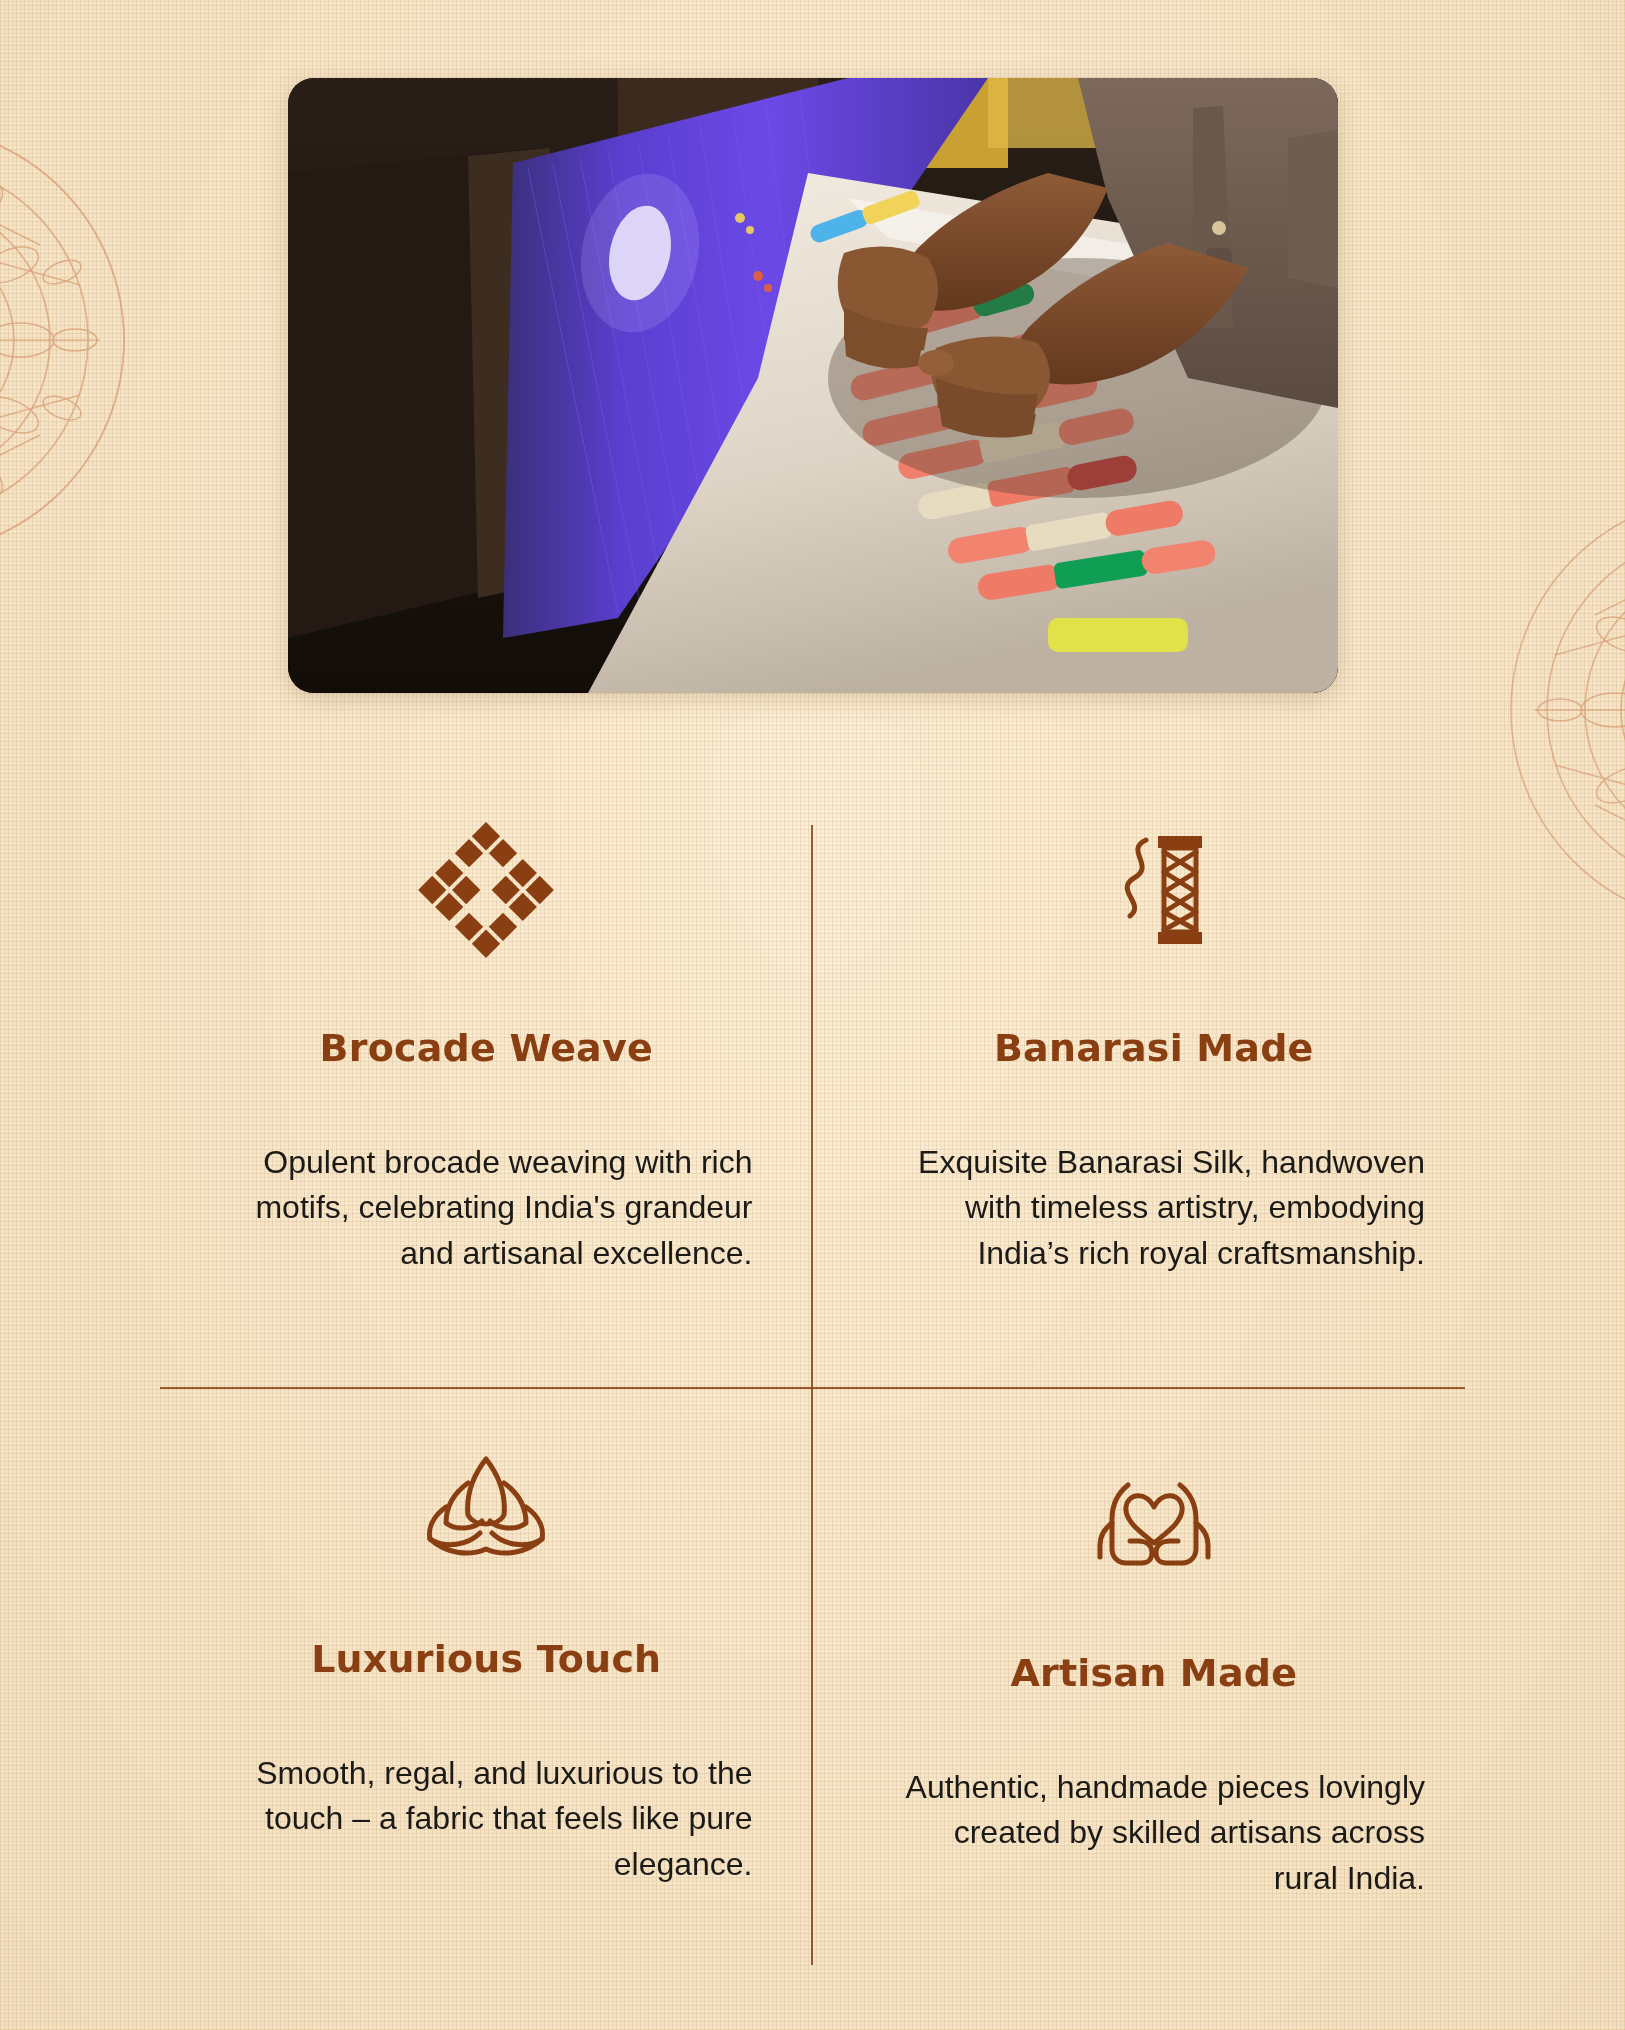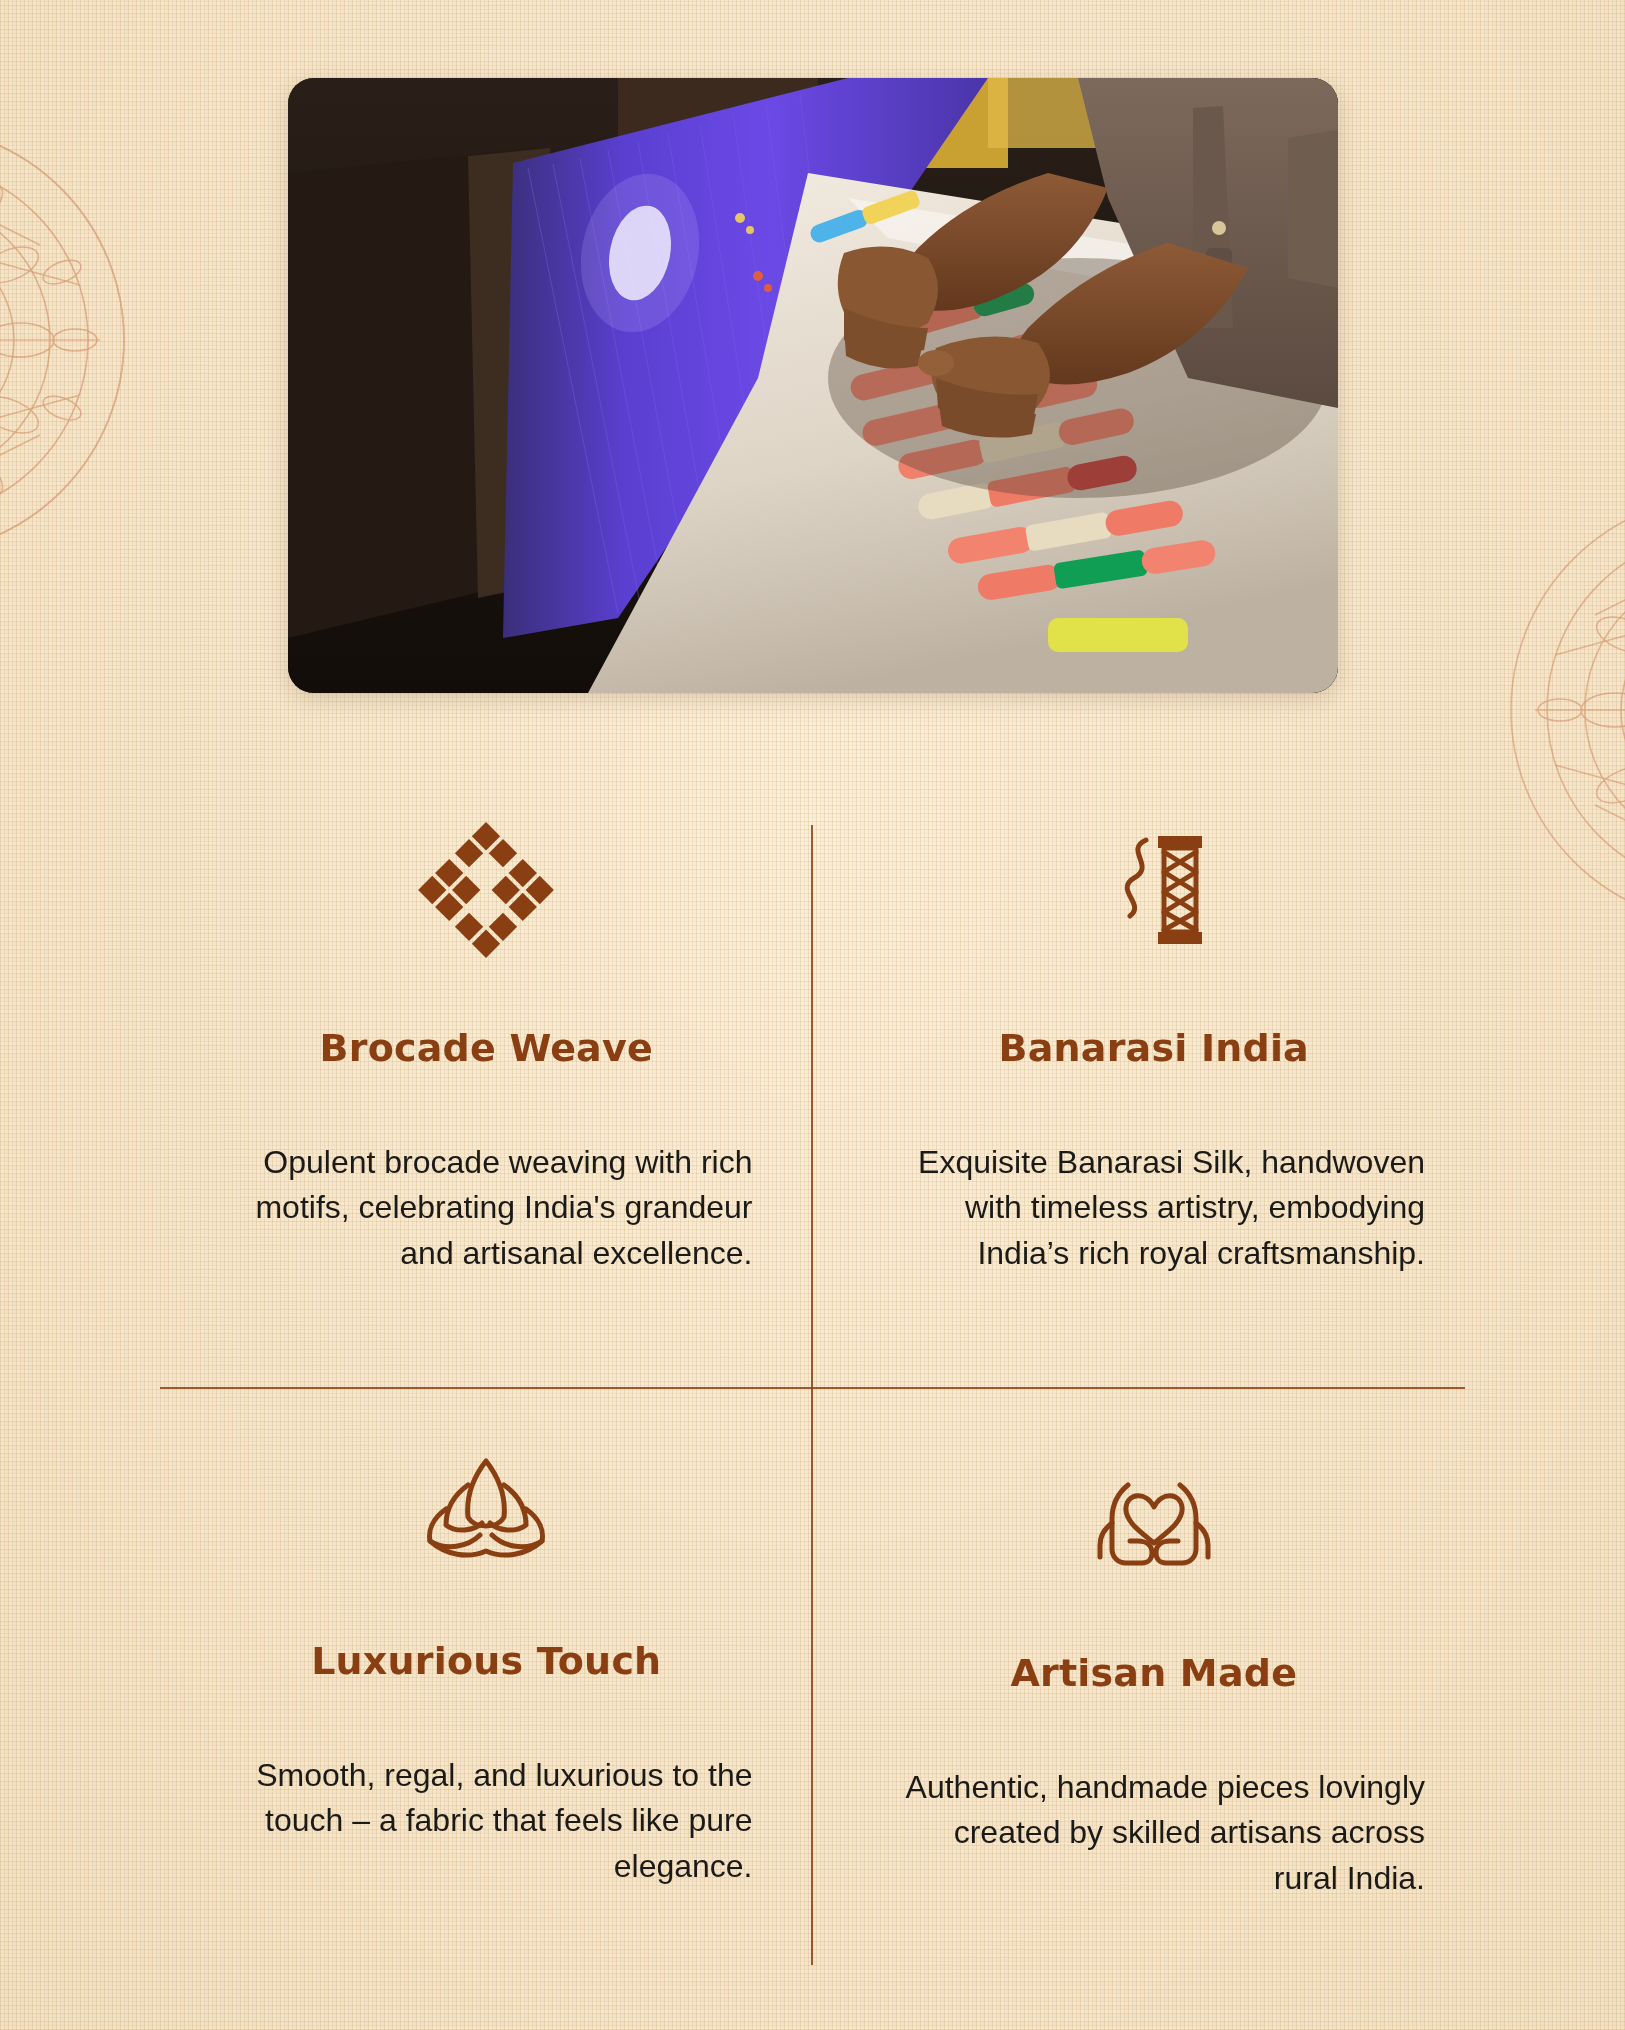--- a/index.html
+++ b/index.html
@@ -116,21 +116,21 @@
 
   .cell {
     display: flex;
     flex-direction: column;
     align-items: center;
     justify-content: flex-start;
     padding: 10px 60px 0 60px;
     gap: 44px;
   }
   .cell-tr { padding-left: 70px; padding-right: 40px; }
-  .cell-bl { padding-top: 24px; margin-top: 14px; }
+  .cell-bl { padding-top: 36px; }
   .cell-br { padding-top: 50px; padding-left: 70px; padding-right: 40px; }
 
   .feature-icon {
     width: 140px;
     height: 140px;
     display: flex;
     align-items: center;
     justify-content: center;
     margin-bottom: 22px;
   }
@@ -414,21 +414,21 @@
     <div class="cell cell-tr">
       <div class="feature-icon">
         <svg width="140" height="140" viewBox="0 0 140 140" fill="none" stroke="#8a3f12" stroke-width="5" stroke-linecap="round">
           <rect x="74" y="16" width="44" height="12" fill="#8a3f12" stroke="none"></rect>
           <rect x="74" y="112" width="44" height="12" fill="#8a3f12" stroke="none"></rect>
           <rect x="80" y="28" width="32" height="84" stroke="#8a3f12" stroke-width="5" fill="none"></rect>
           <path d="M80 32 L112 52 M80 52 L112 32 M80 52 L112 72 M80 72 L112 52 M80 72 L112 92 M80 92 L112 72 M80 92 L112 110 M80 110 L112 92"></path>
           <path d="M62 20 C 40 30 72 46 50 58 C 30 70 62 84 46 96" stroke-width="5"></path>
         </svg>
       </div>
-      <div class="feature-title">Banarasi India</div>
+      <div class="feature-title">Banarasi Made</div>
       <div class="feature-desc">Exquisite Banarasi Silk, handwoven with timeless artistry, embodying India’s rich royal craftsmanship.</div>
     </div>
 
     <div class="cell cell-bl">
       <div class="feature-icon">
         <svg width="140" height="140" viewBox="0 0 140 140" fill="none" stroke="#8a3f12" stroke-width="5" stroke-linejoin="round" stroke-linecap="round">
           <path d="M70 28 C 56 46 50 64 52 84 C 58 96 82 96 88 84 C 90 64 84 46 70 28 Z"></path>
           <path d="M52 52 C 38 62 30 76 30 92 C 40 100 58 98 66 90"></path>
           <path d="M88 52 C 102 62 110 76 110 92 C 100 100 82 98 74 90"></path>
           <path d="M30 76 C 16 86 12 98 14 108 C 30 118 52 114 64 102"></path>

